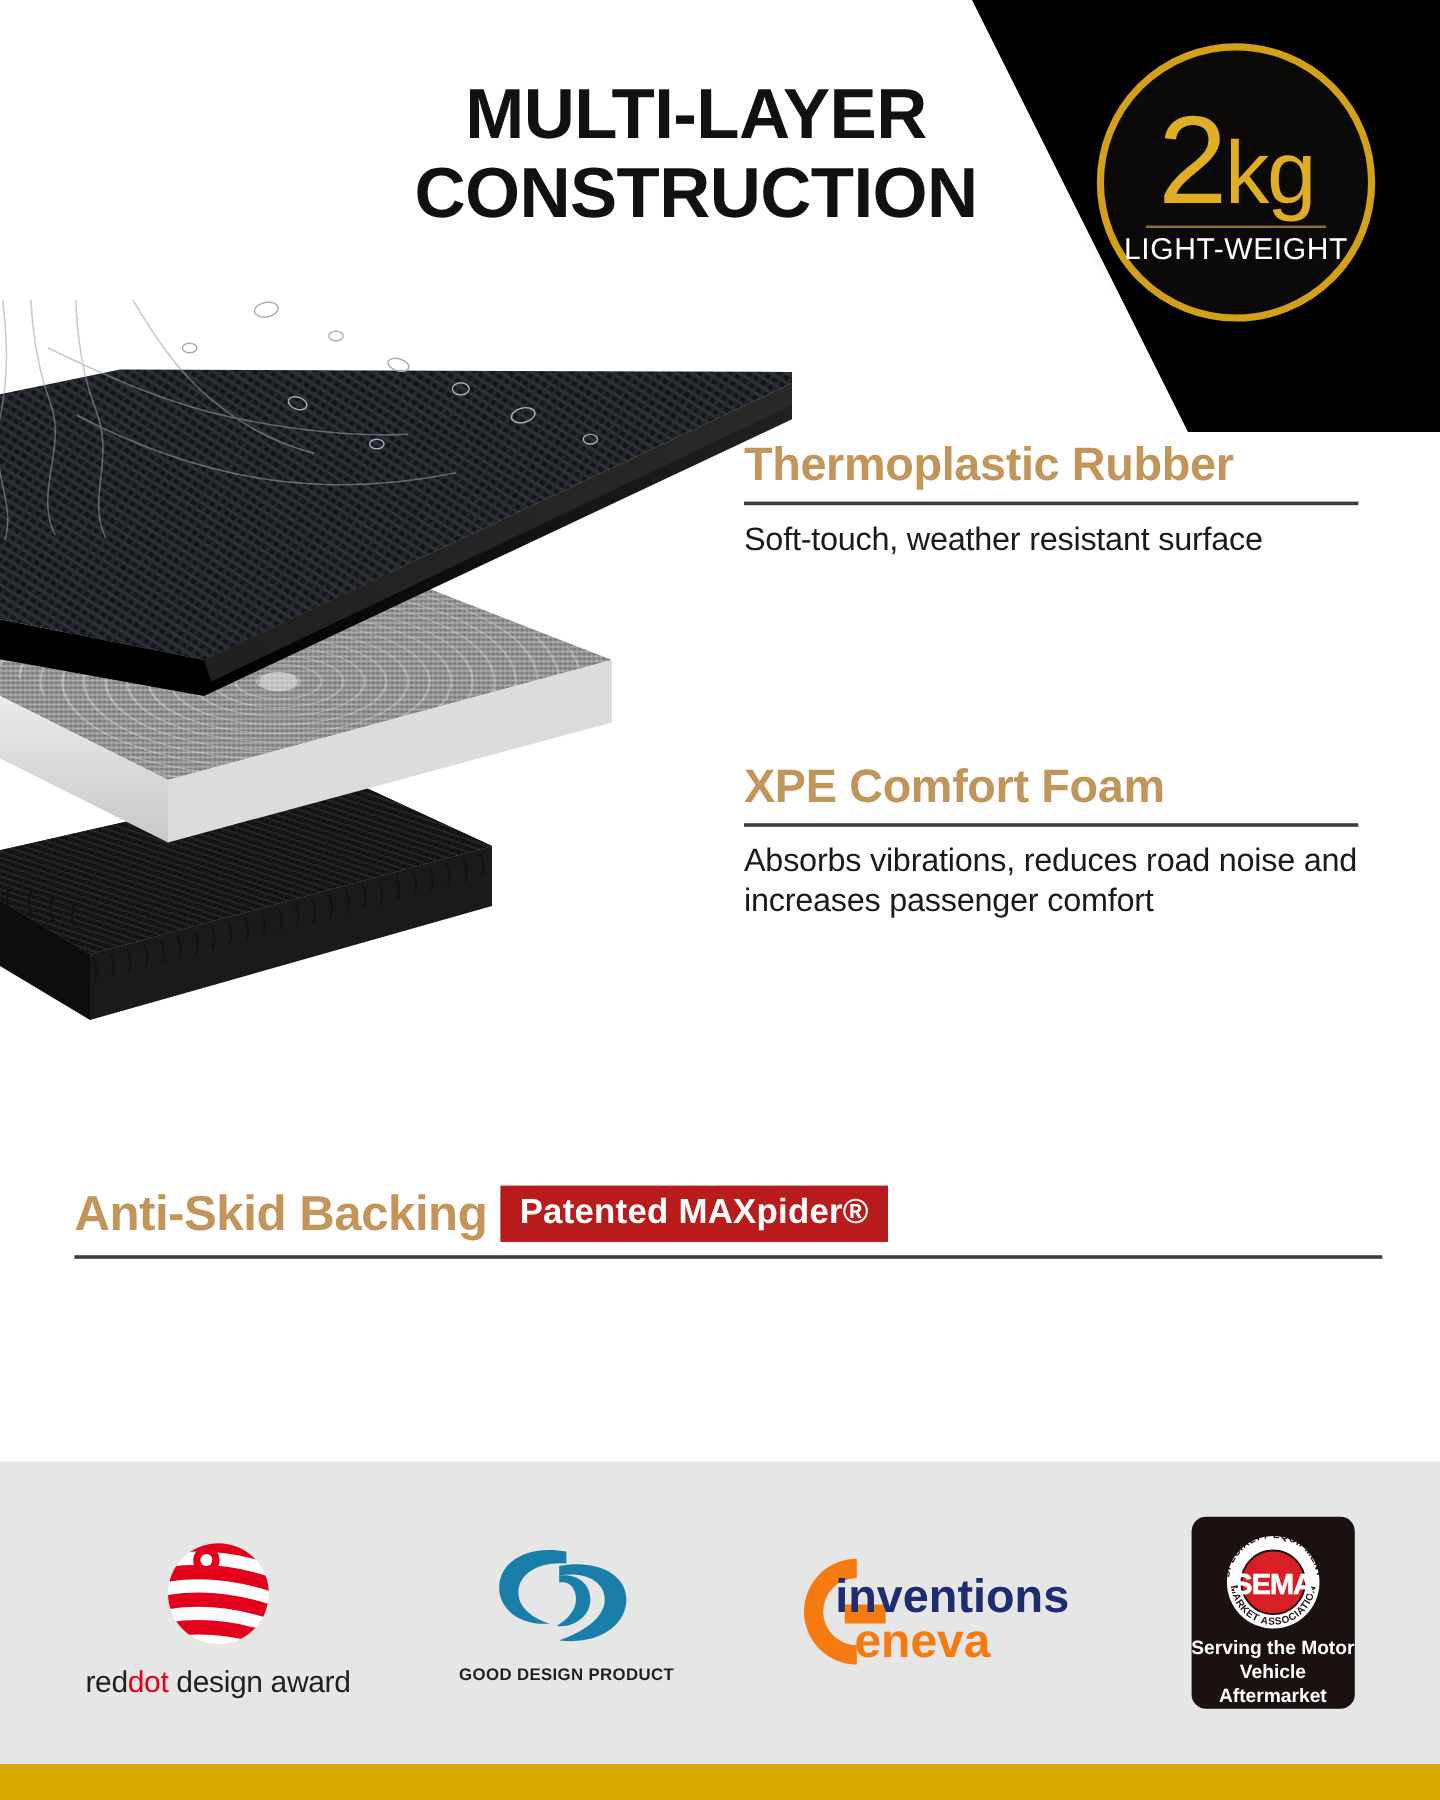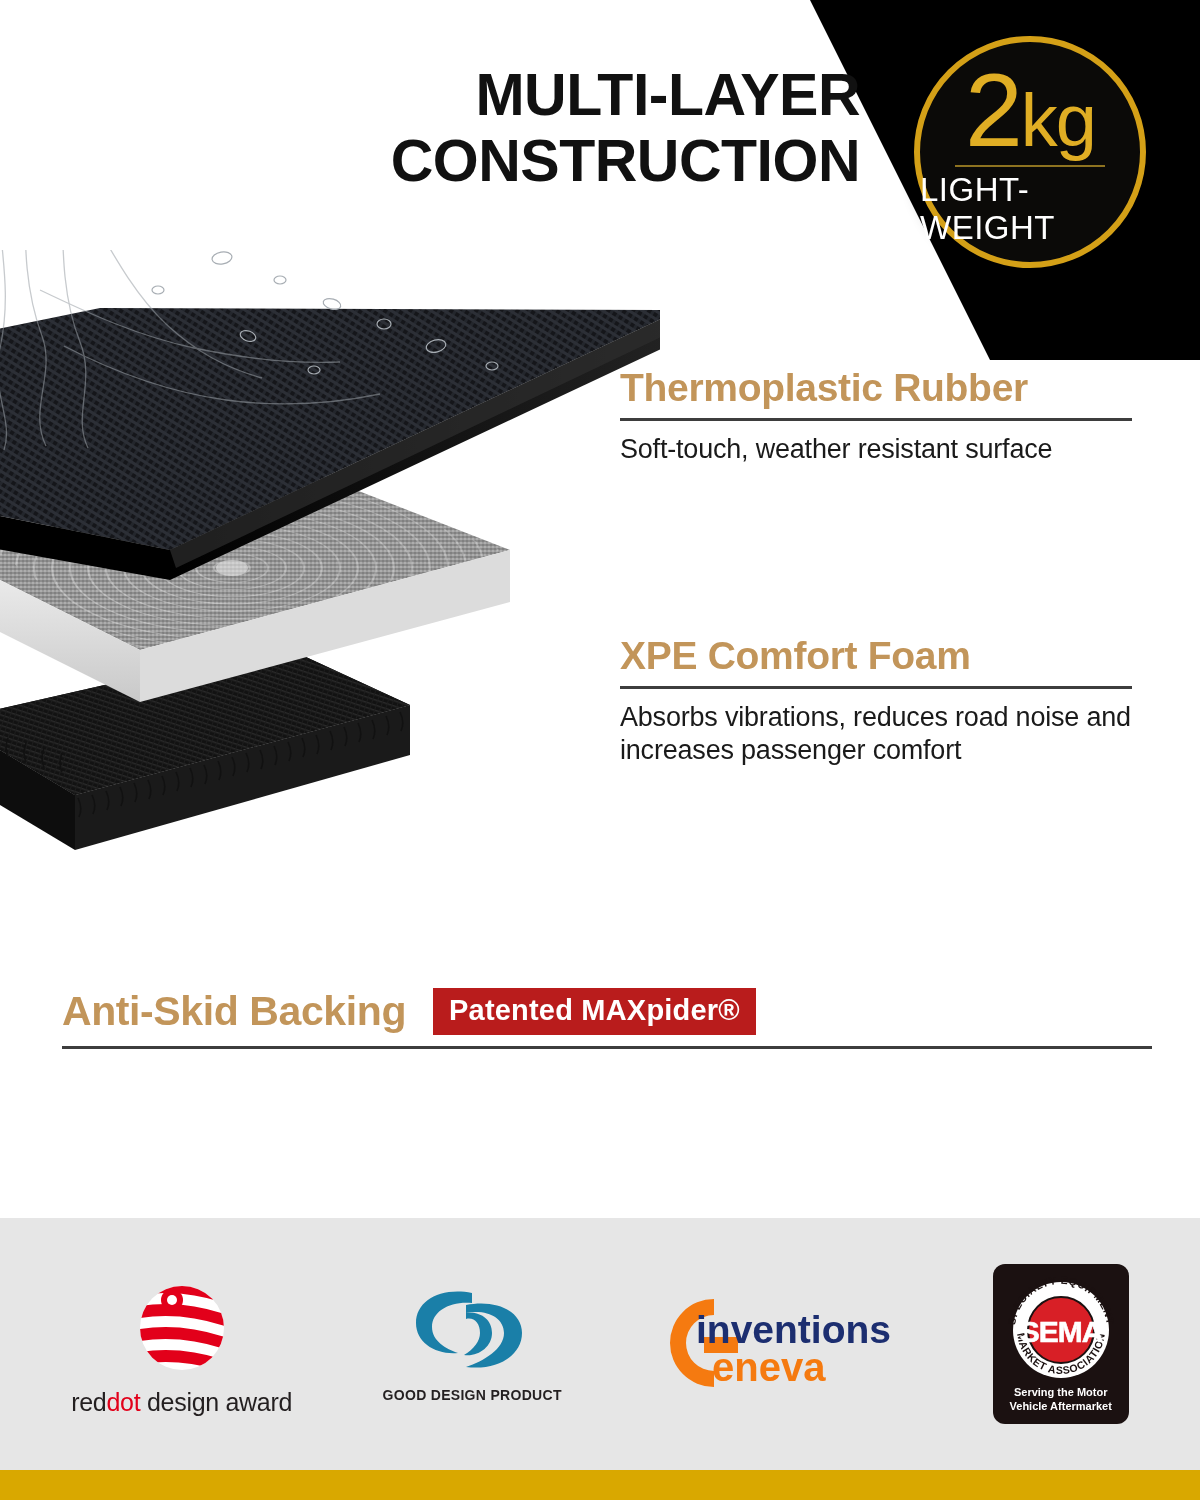--- a/index.html
+++ b/index.html
@@ -31,27 +31,27 @@
     line-height:.92; letter-spacing:-2px;
     display:flex; align-items:baseline;
     margin-top:6px;
   }
   .badge-weight .num{ font-size:104px; }
   .badge-weight .unit{ font-size:74px; }
   .badge-rule{
     width:150px; height:2px; background:#8e7320; margin:6px 0 4px;
   }
   .badge-sub{
-    color:#ffffff; font-size:33px; letter-spacing:.5px;
+    color:#ffffff; font-size:25px; letter-spacing:.5px;
   }
 
   
   .headline{
     position:absolute; left:300px; top:62px; width:560px;
-    text-align:right; color:#111111;
+    text-align:center; color:#111111;
     font-size:59px; font-weight:bold; line-height:1.12;
     letter-spacing:-0.5px;
   }
 
   
   .product{
     position:absolute; left:-20px; top:250px;
     width:680px; height:720px;
   }
 
@@ -71,21 +71,21 @@
   .feature-body{
     color:#1a1a1a; font-size:27px; line-height:1.24;
     letter-spacing:-0.2px;
   }
 
   
   .wide{
     position:absolute; left:62px; top:988px; width:1090px;
   }
   .wide-head{
-    display:flex; align-items:center; gap:27px;
+    display:flex; align-items:center; gap:11px;
   }
   .wide-title{
     color:#C2955A; font-size:41px; font-weight:bold; letter-spacing:-0.4px;
   }
   .patent-badge{
     background:#b91c1c; color:#ffffff;
     font-size:29px; font-weight:bold;
     padding:6px 16px 8px; letter-spacing:.2px;
     white-space:nowrap;
   }
@@ -114,21 +114,21 @@
 
   .gd-caption{ font-size:14px; color:#231f20; font-weight:bold; letter-spacing:.3px; margin-top:6px; }
 
   .sema-box{
     background:#1b1111; border-radius:12px;
     width:136px; height:160px;
     display:flex; flex-direction:column; align-items:center;
     padding-top:8px;
   }
   .sema-text{
-    color:#ffffff; font-size:11px; font-weight:bold;
+    color:#ffffff; font-size:16px; font-weight:bold;
     text-align:center; line-height:1.25; margin-top:2px;
   }
 
   
   .goldbar{
     position:absolute; left:0; top:1470px;
     width:1200px; height:30px; background:#D9A800;
   }
 </style>
 </head>

